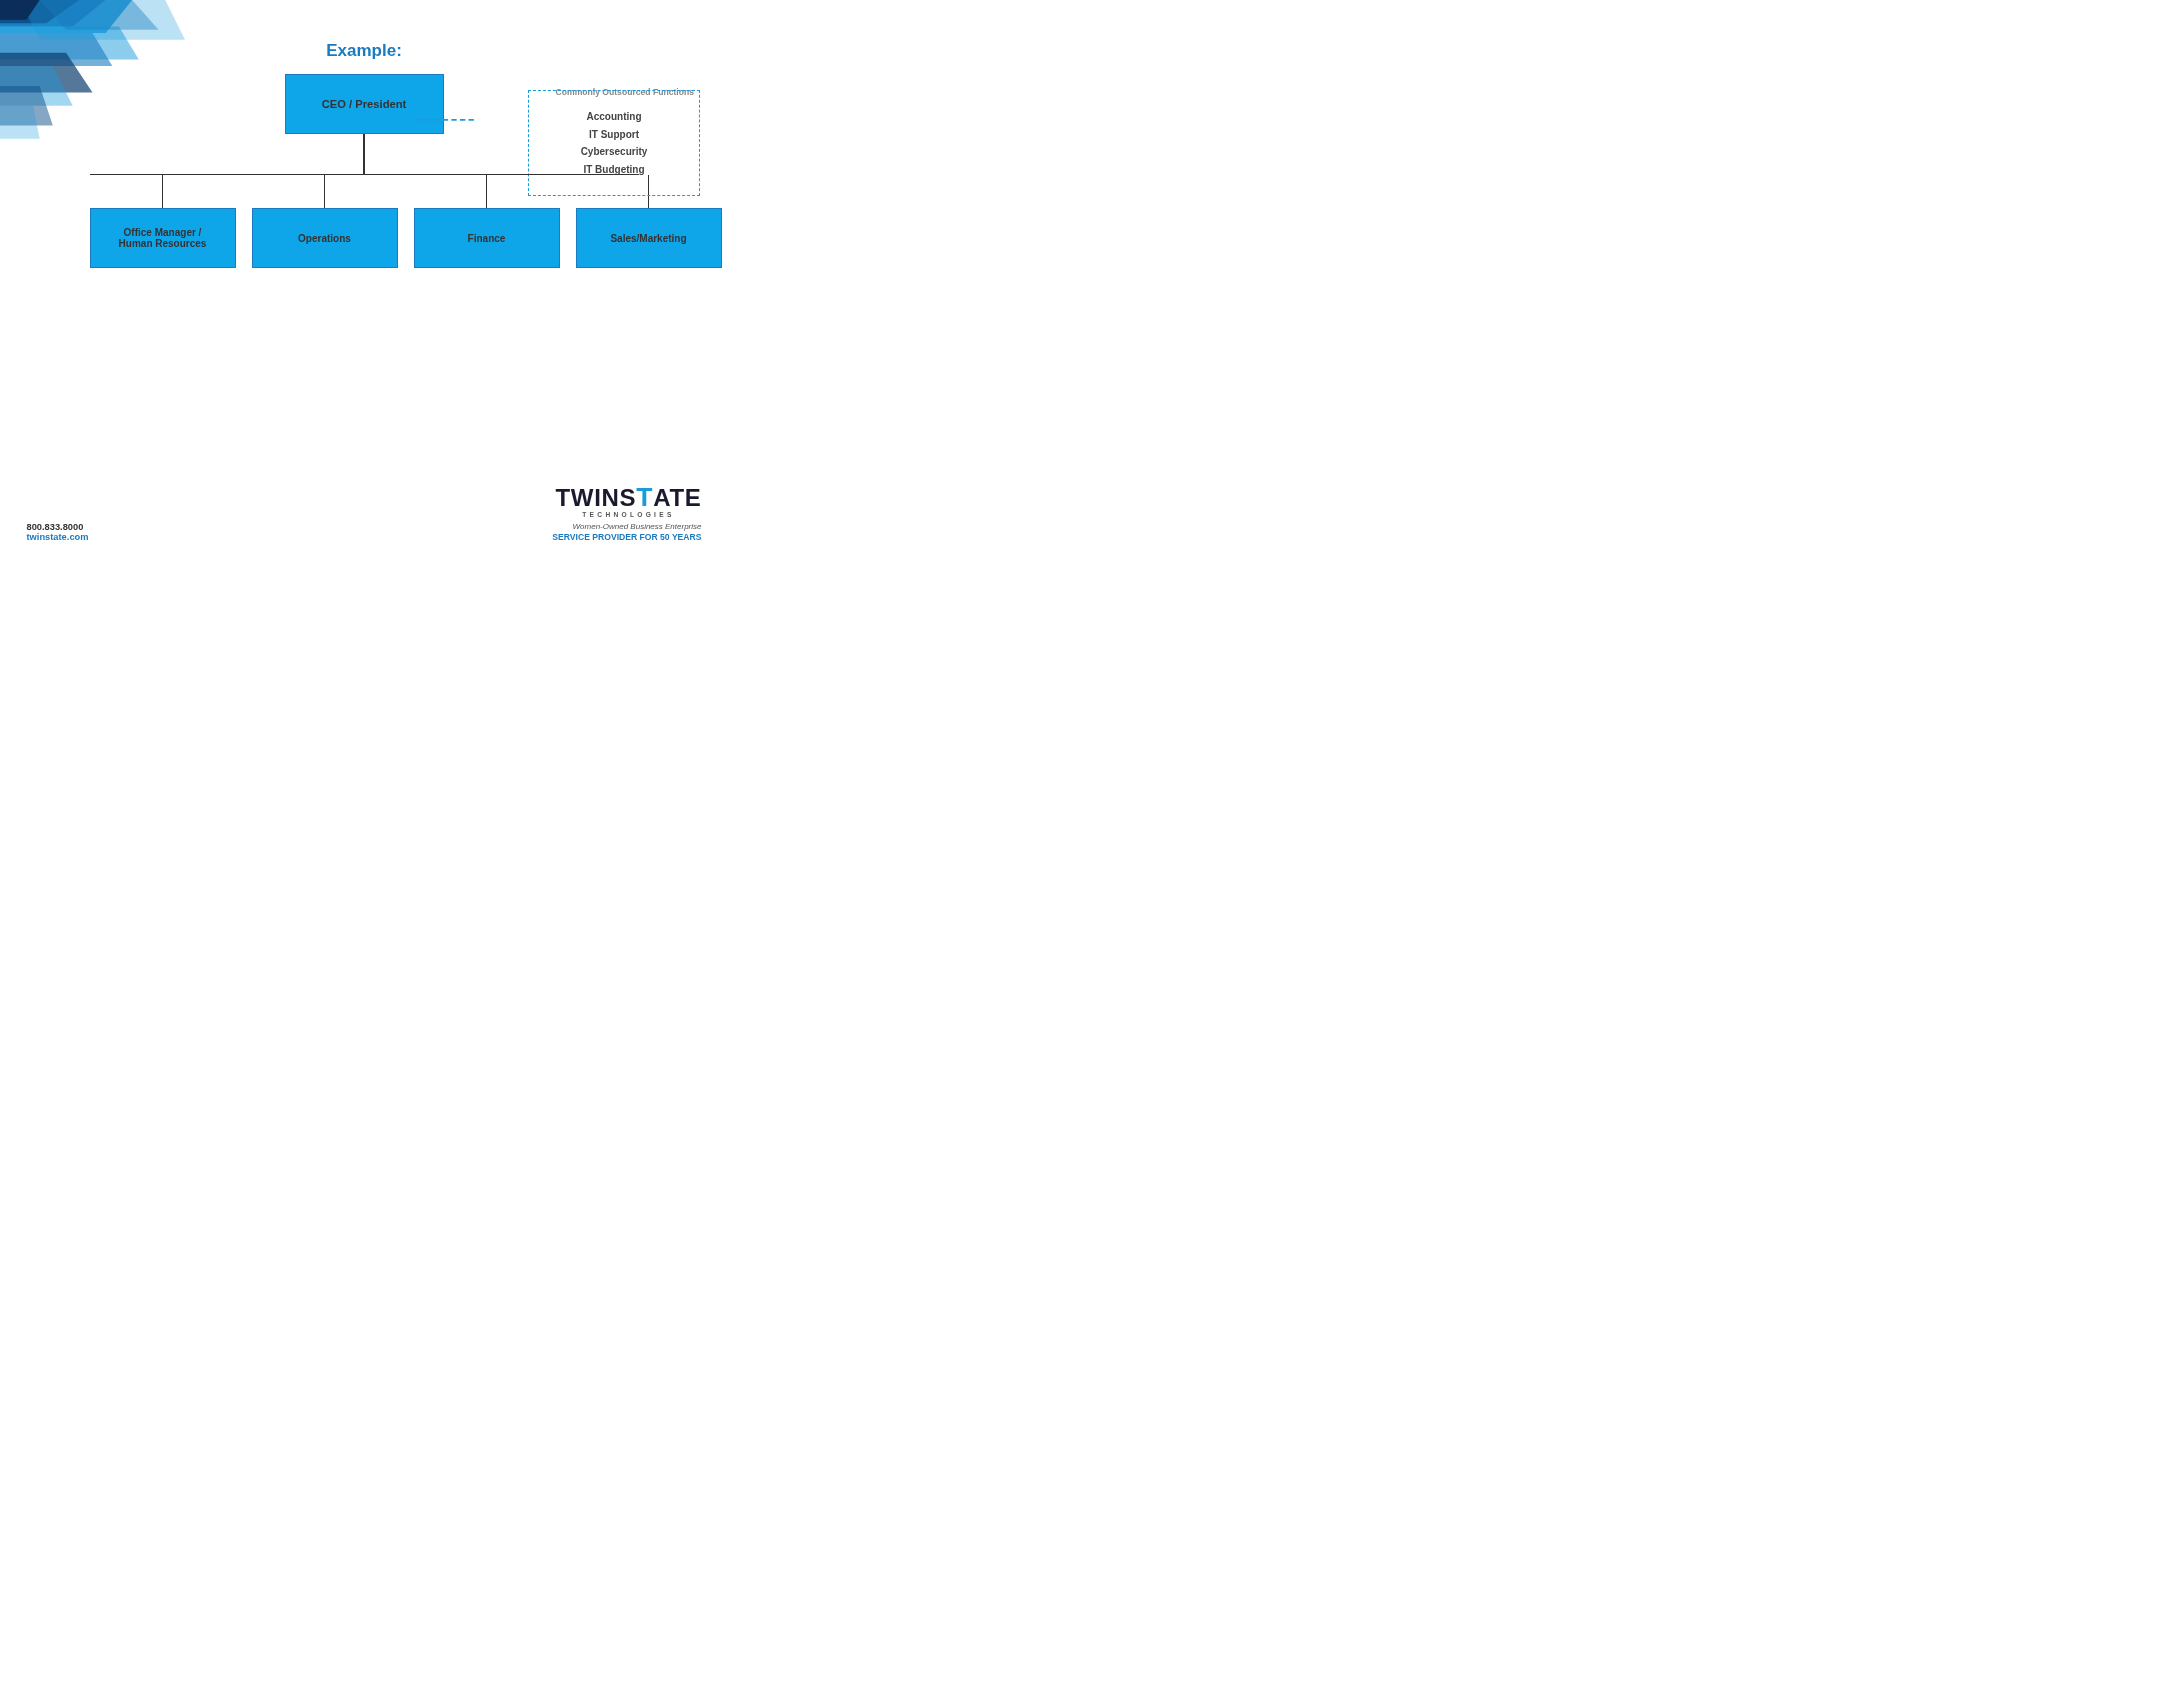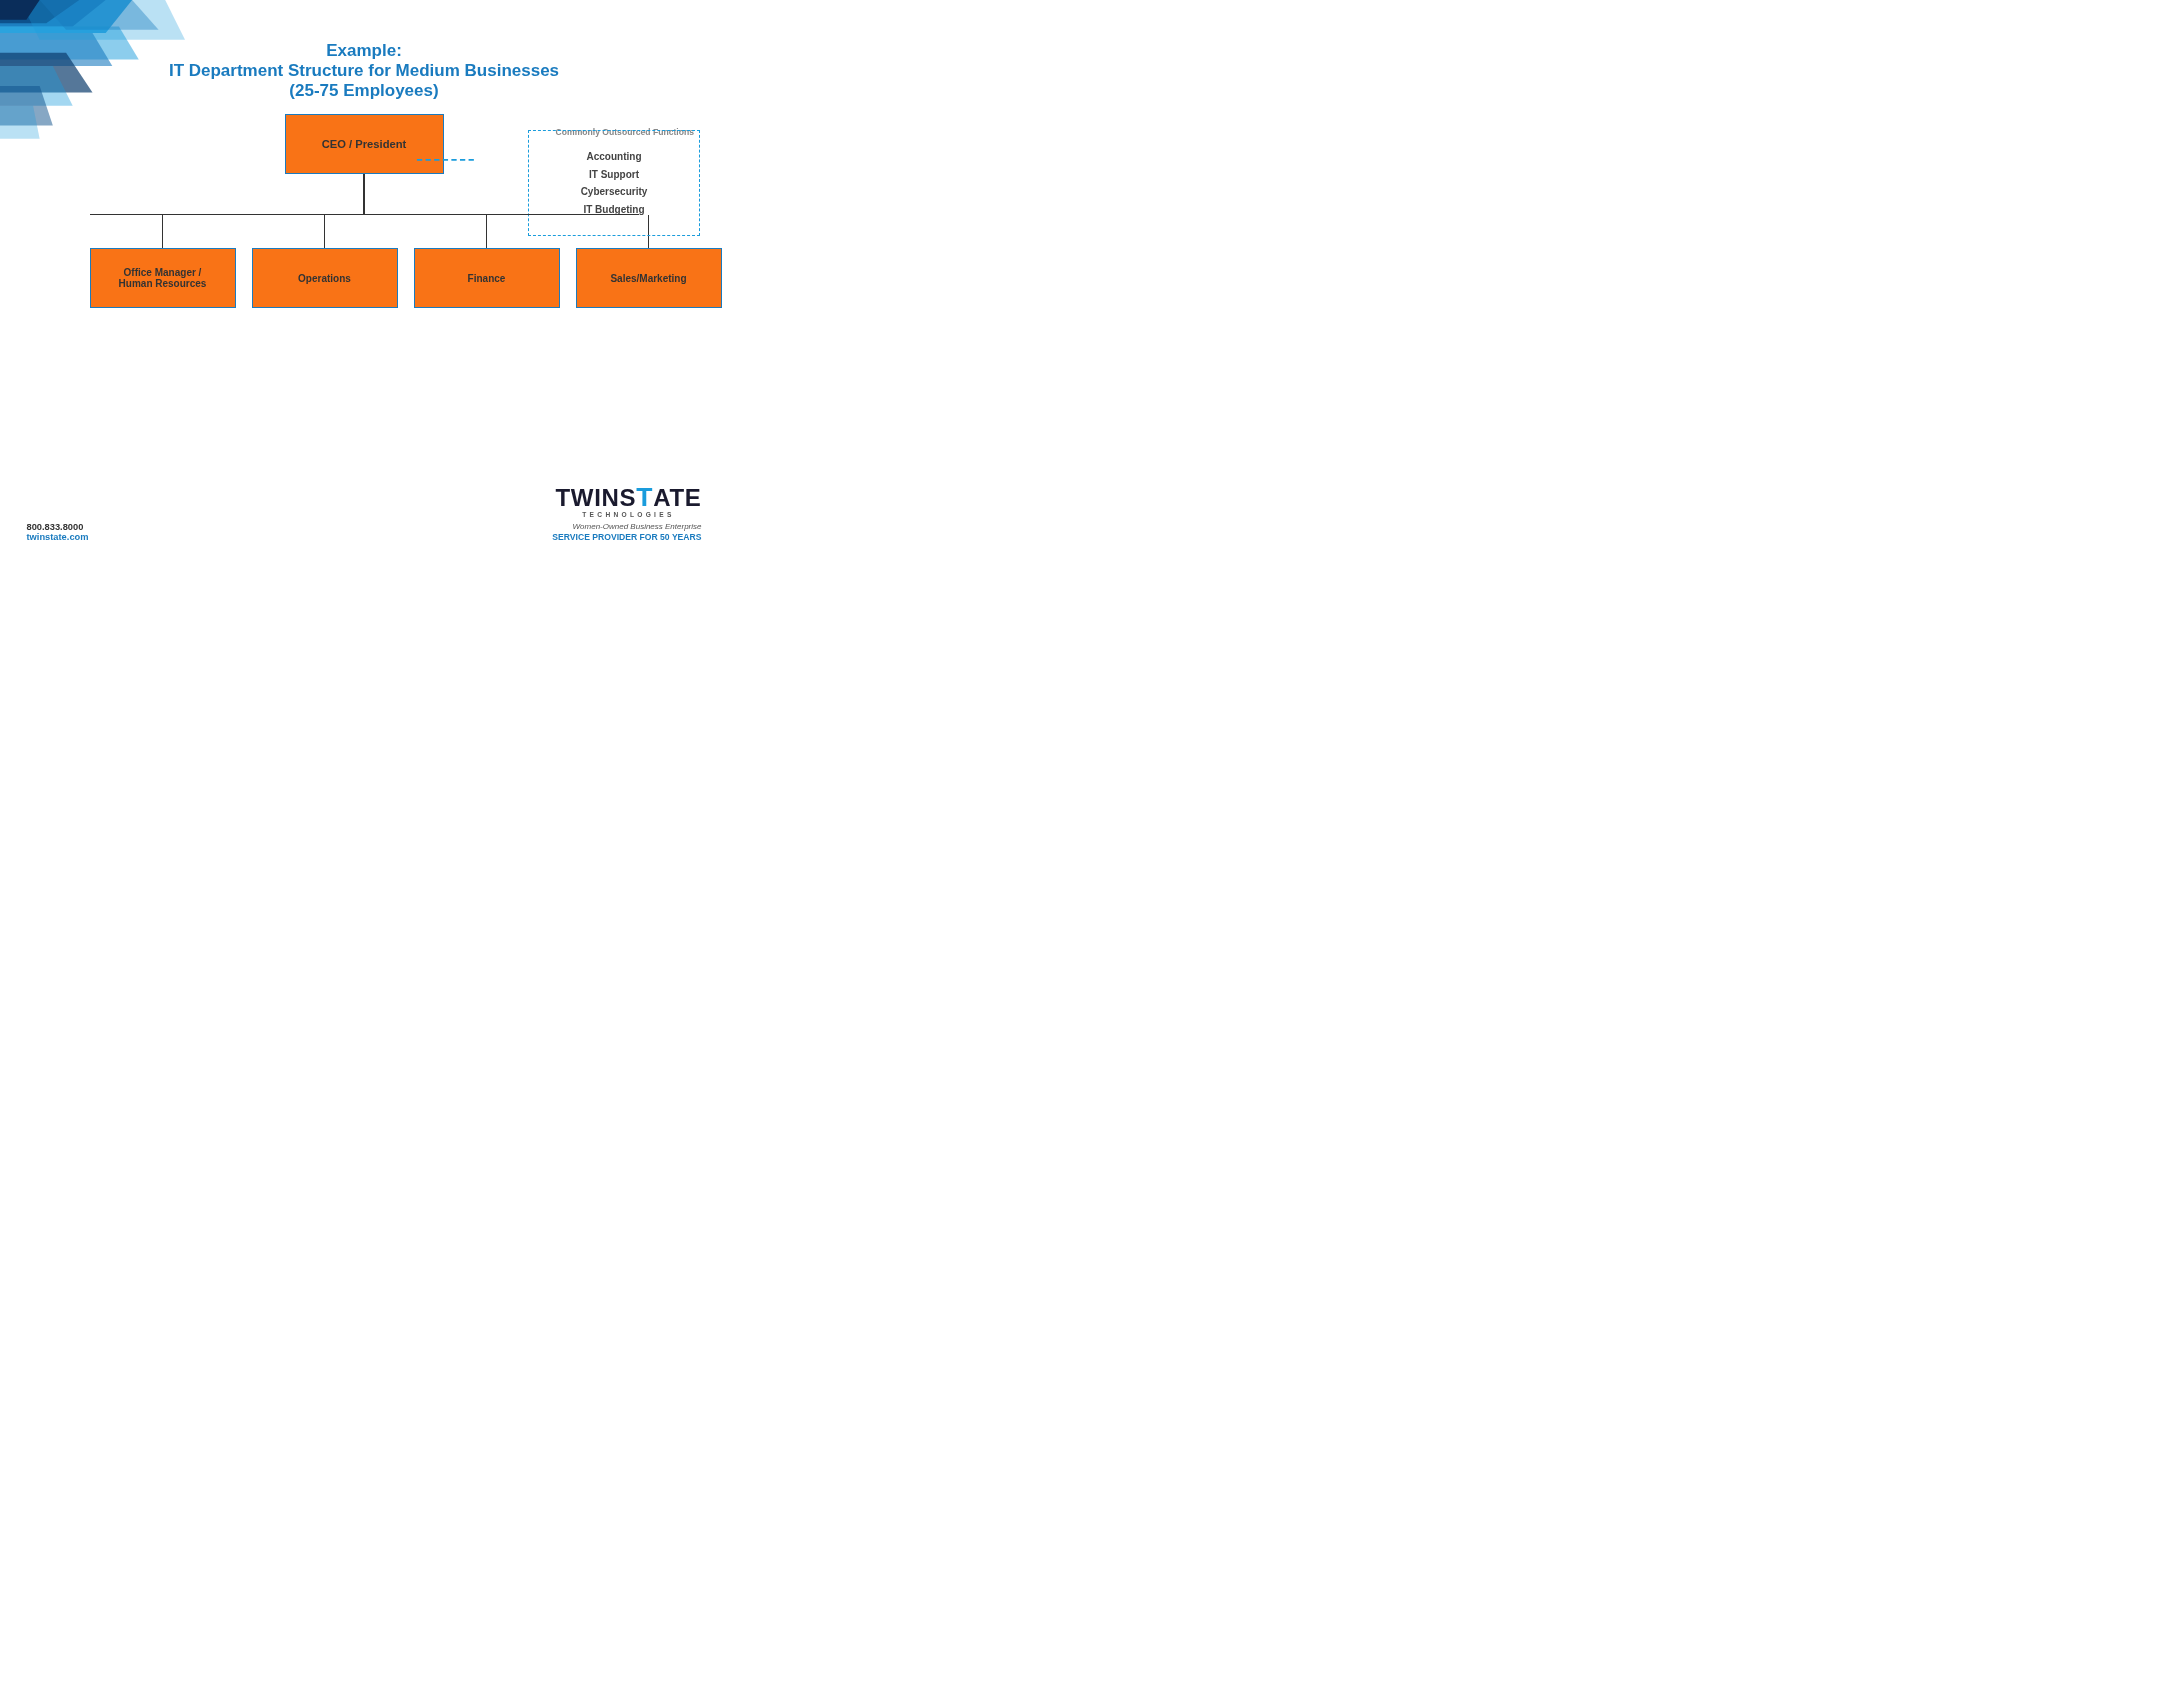--- a/index.html
+++ b/index.html
@@ -49,21 +49,21 @@
 
     .box {
       border: 1.3px solid #1a7bbf;
       border-radius: 0;
       display: flex;
       align-items: center;
       justify-content: center;
       text-align: center;
       font-weight: 700;
       color: #333;
-      background: #f97316;
+      background: #0ea5e9;
     }
 
     .ceo-box {
       width: 159px;
       height: 60px;
       font-size: 11.2px;
     }
 
     
     .outsourced-area {
@@ -221,24 +221,20 @@
   <polygon points="0,100 80,100 110,160 0,160" fill="#1a9cdc" opacity="0.4"></polygon>
   <polygon points="0,130 60,130 80,190 0,190" fill="#0d4f8a" opacity="0.5"></polygon>
   <polygon points="30,0 250,0 280,60 60,60" fill="#1a9cdc" opacity="0.3"></polygon>
   <polygon points="0,0 60,0 40,30 0,30" fill="#0a2d5a" opacity="1"></polygon>
   <polygon points="60,0 200,0 240,45 100,45" fill="#1a7bbf" opacity="0.4"></polygon>
   <polygon points="0,160 50,160 60,210 0,210" fill="#1a9cdc" opacity="0.3"></polygon>
 </svg>
 
 <div class="title-area">
   <div class="title-example">Example:</div>
-  <div class="title-main">
-    <span>IT Department Structure for Medium Businesses</span><br>
-    <span>(25-75 Employees)</span>
-  </div>
 </div>
 
 <div class="org-chart" style="position:relative; margin-top:6.6px;">
 
   <div class="outsourced-label" style="position:absolute; right:34px; top:13px; font-size:8.6px; font-weight:700; color:#888; text-align:right;">
     <span>Commonly Outsourced Functions</span>
   </div>
 
   <div class="outsourced-area" style="position:absolute; right:28px; top:16px;">
     <div class="outsourced-box">

